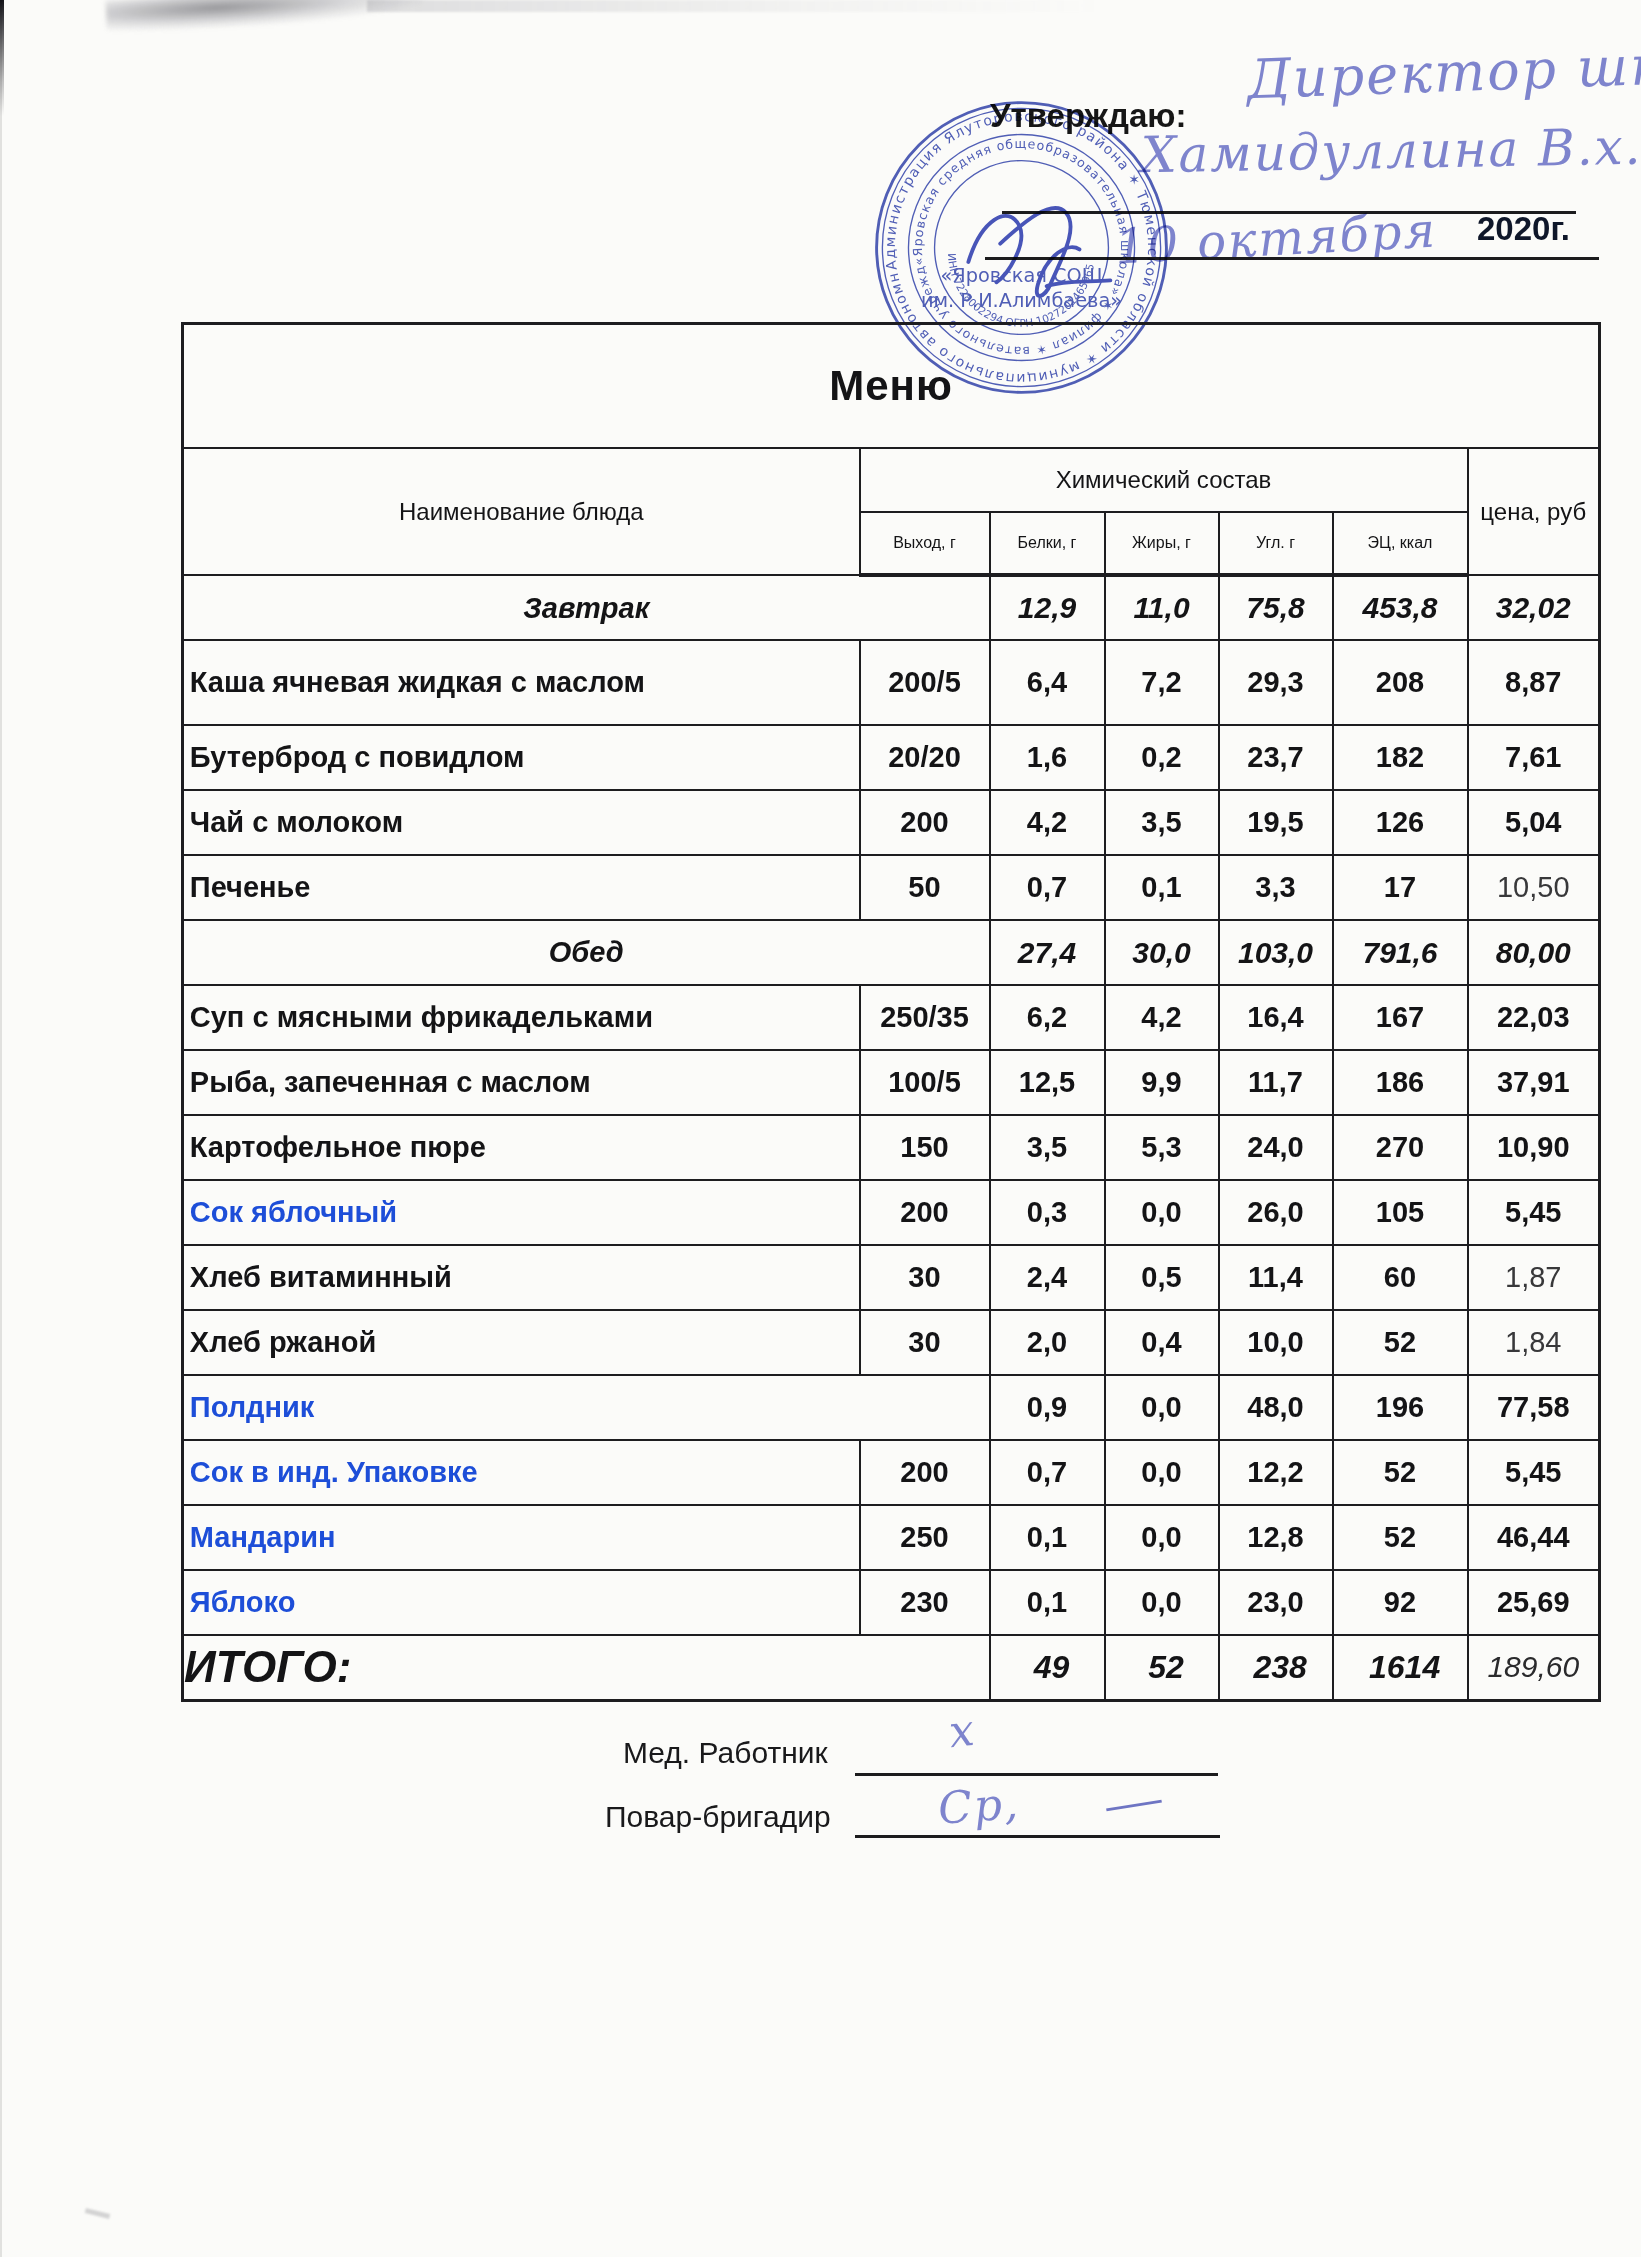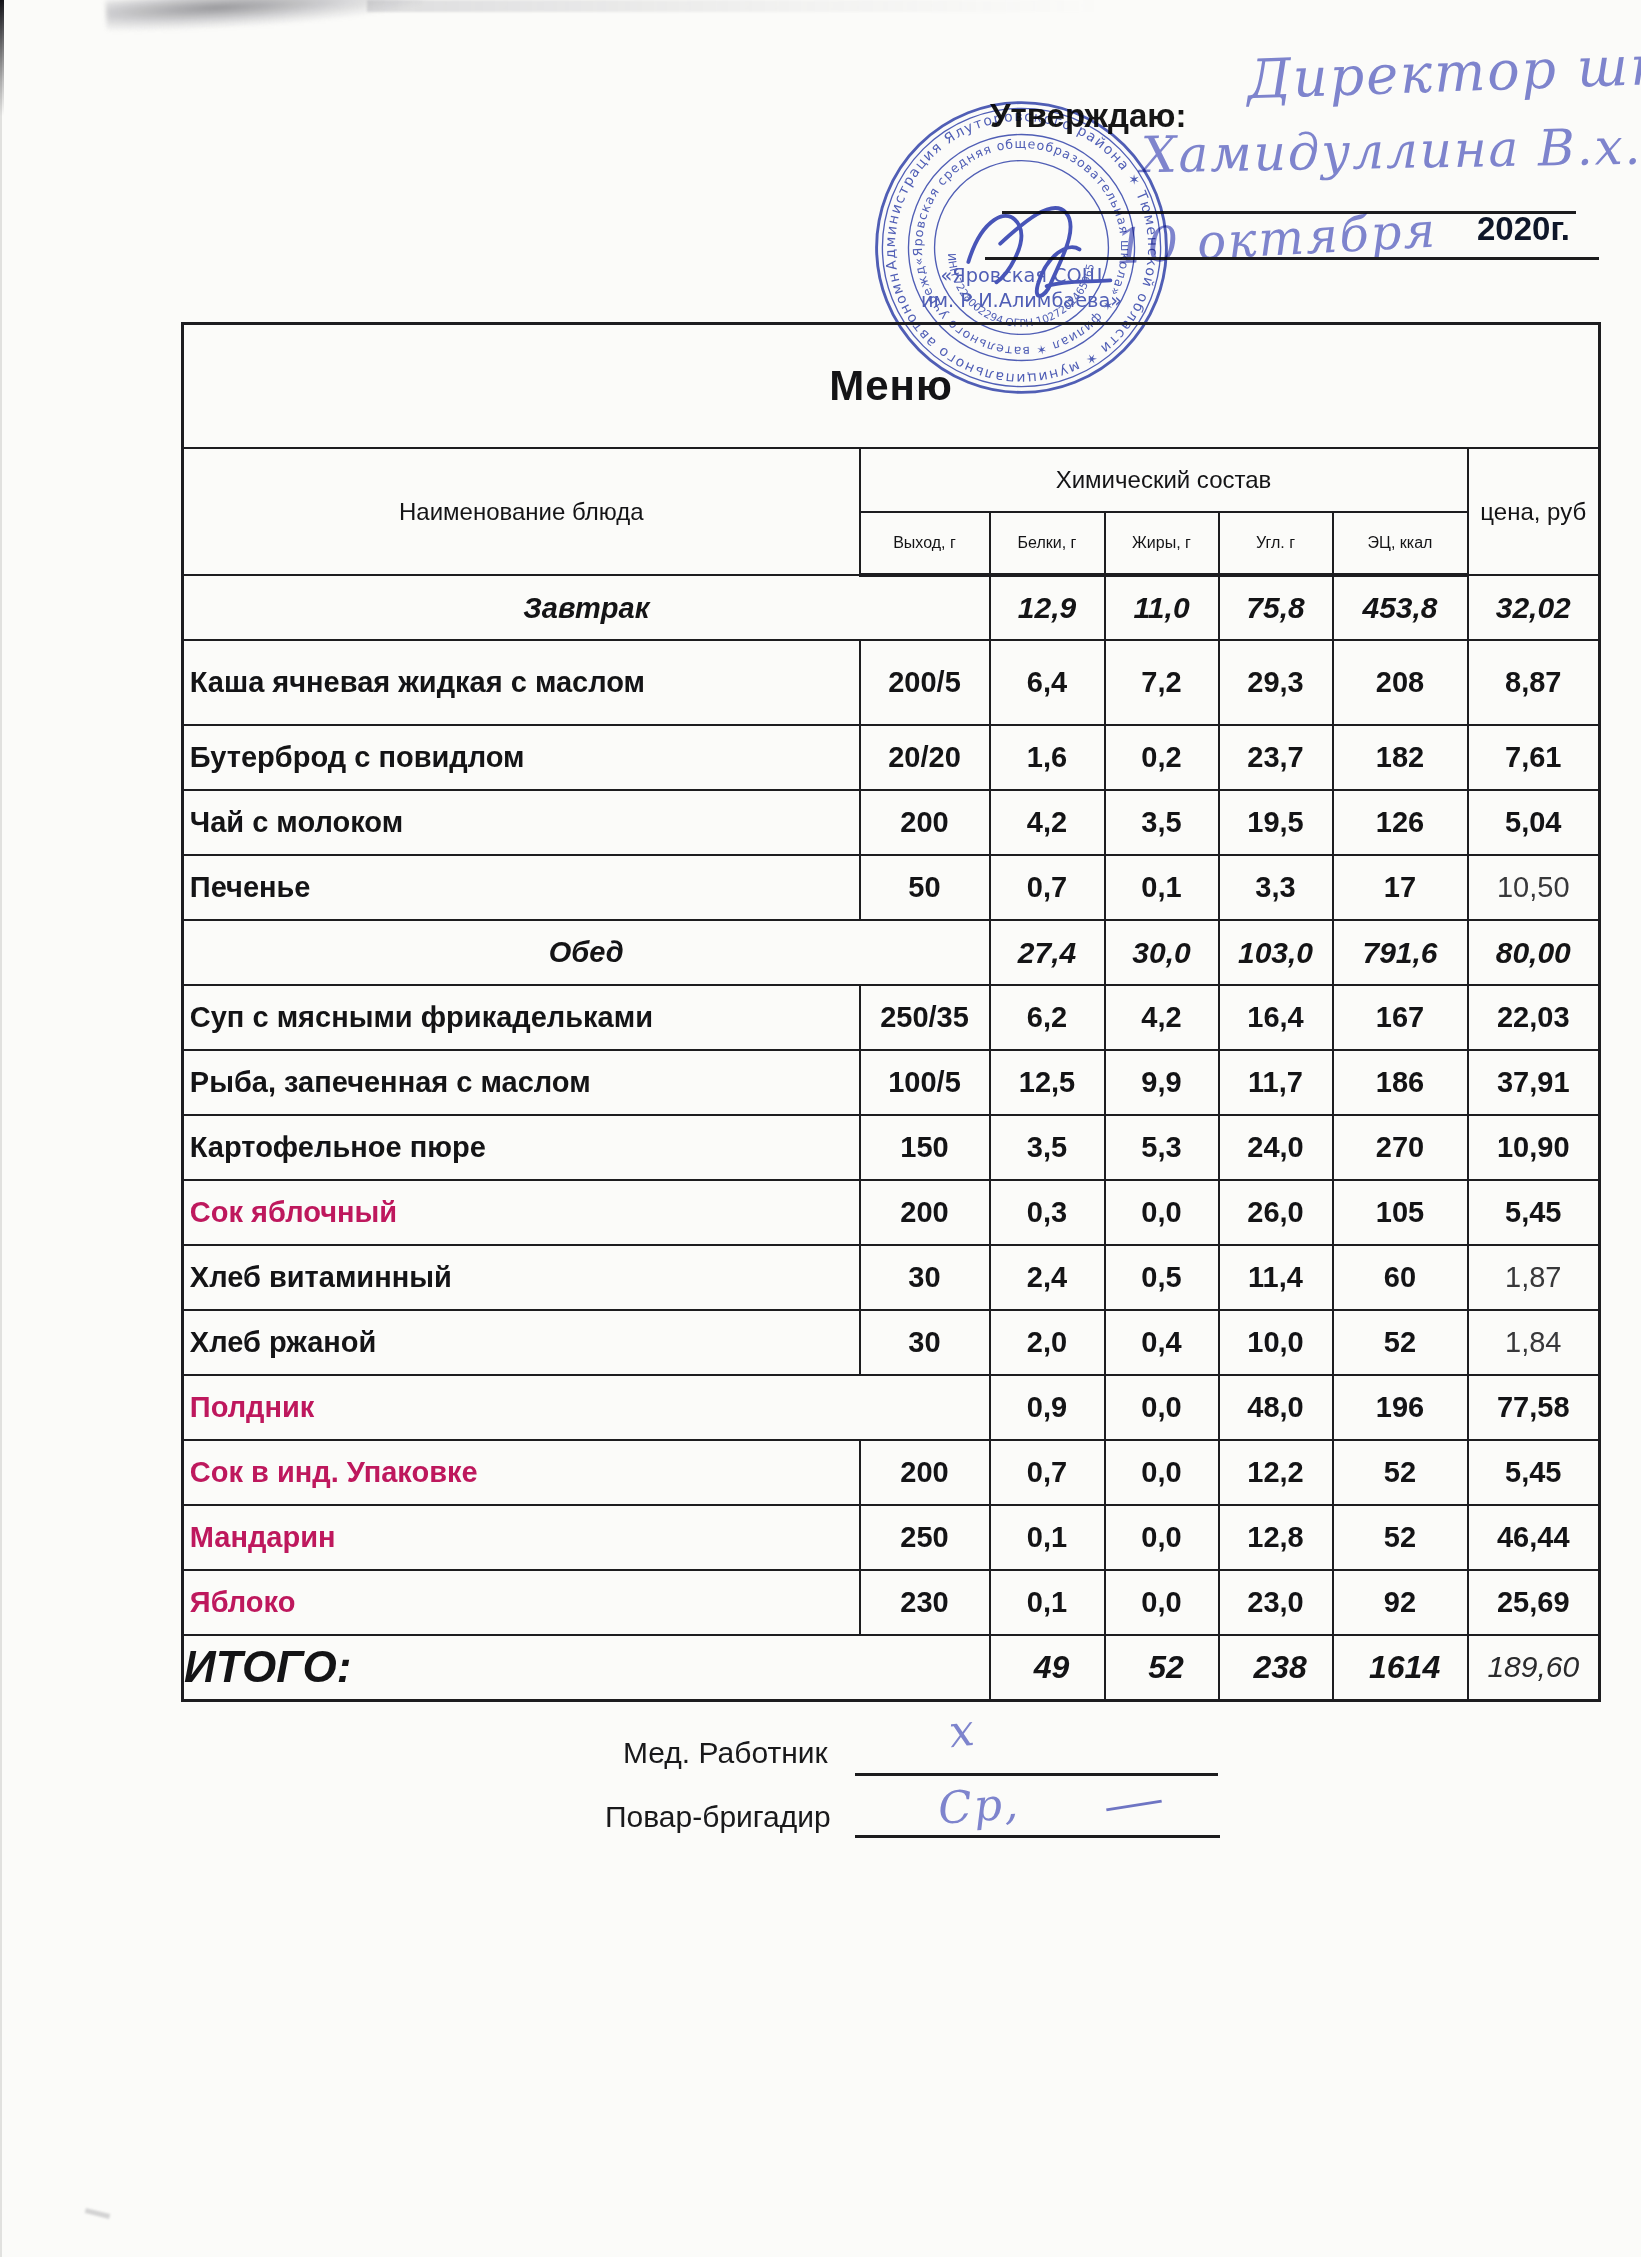--- a/index.html
+++ b/index.html
@@ -55,21 +55,21 @@
   .menu-title{font-size:42px;font-weight:700;text-align:center;letter-spacing:1px;}
   tr.head-1 td{height:62px;font-size:24px;text-align:center;font-weight:400;}
   tr.head-2 td{height:60px;font-size:16px;text-align:center;font-weight:400;border-bottom-width:4.8px;}
   td.col-name-head{font-size:28px;}
   td.col-price-head{font-size:28px;}
   tbody tr{height:65px;}
   tbody tr:nth-child(2){height:85px;}
   tbody td{font-size:29px;}
   td.name{text-align:left;padding-left:11.6px;font-weight:700;}
   td.num,td.cena{text-align:center;font-weight:700;}
-  tr.gray td.name{color:#be185d;}
+  tr.gray td.name{color:#1d4ed8;}
   tr.section td.name{text-align:center;font-style:italic;}
   tr.section td.num,tr.section td.cena{font-style:italic;font-size:30px;}
   tr.total td.name{font-style:italic;font-size:44px;padding-left:0;}
   tr.total td.num{font-style:italic;font-size:32px;padding-left:15px;}
   tr.total td.cena{font-style:italic;font-weight:500;font-size:30px;color:#2a2a2c;}
   td.cena.light{font-weight:400;color:#38383a;}
 
   
   .foot-label{position:absolute;font-size:30px;color:#19191b;}
   .med-label{left:623px;top:1736px;}

